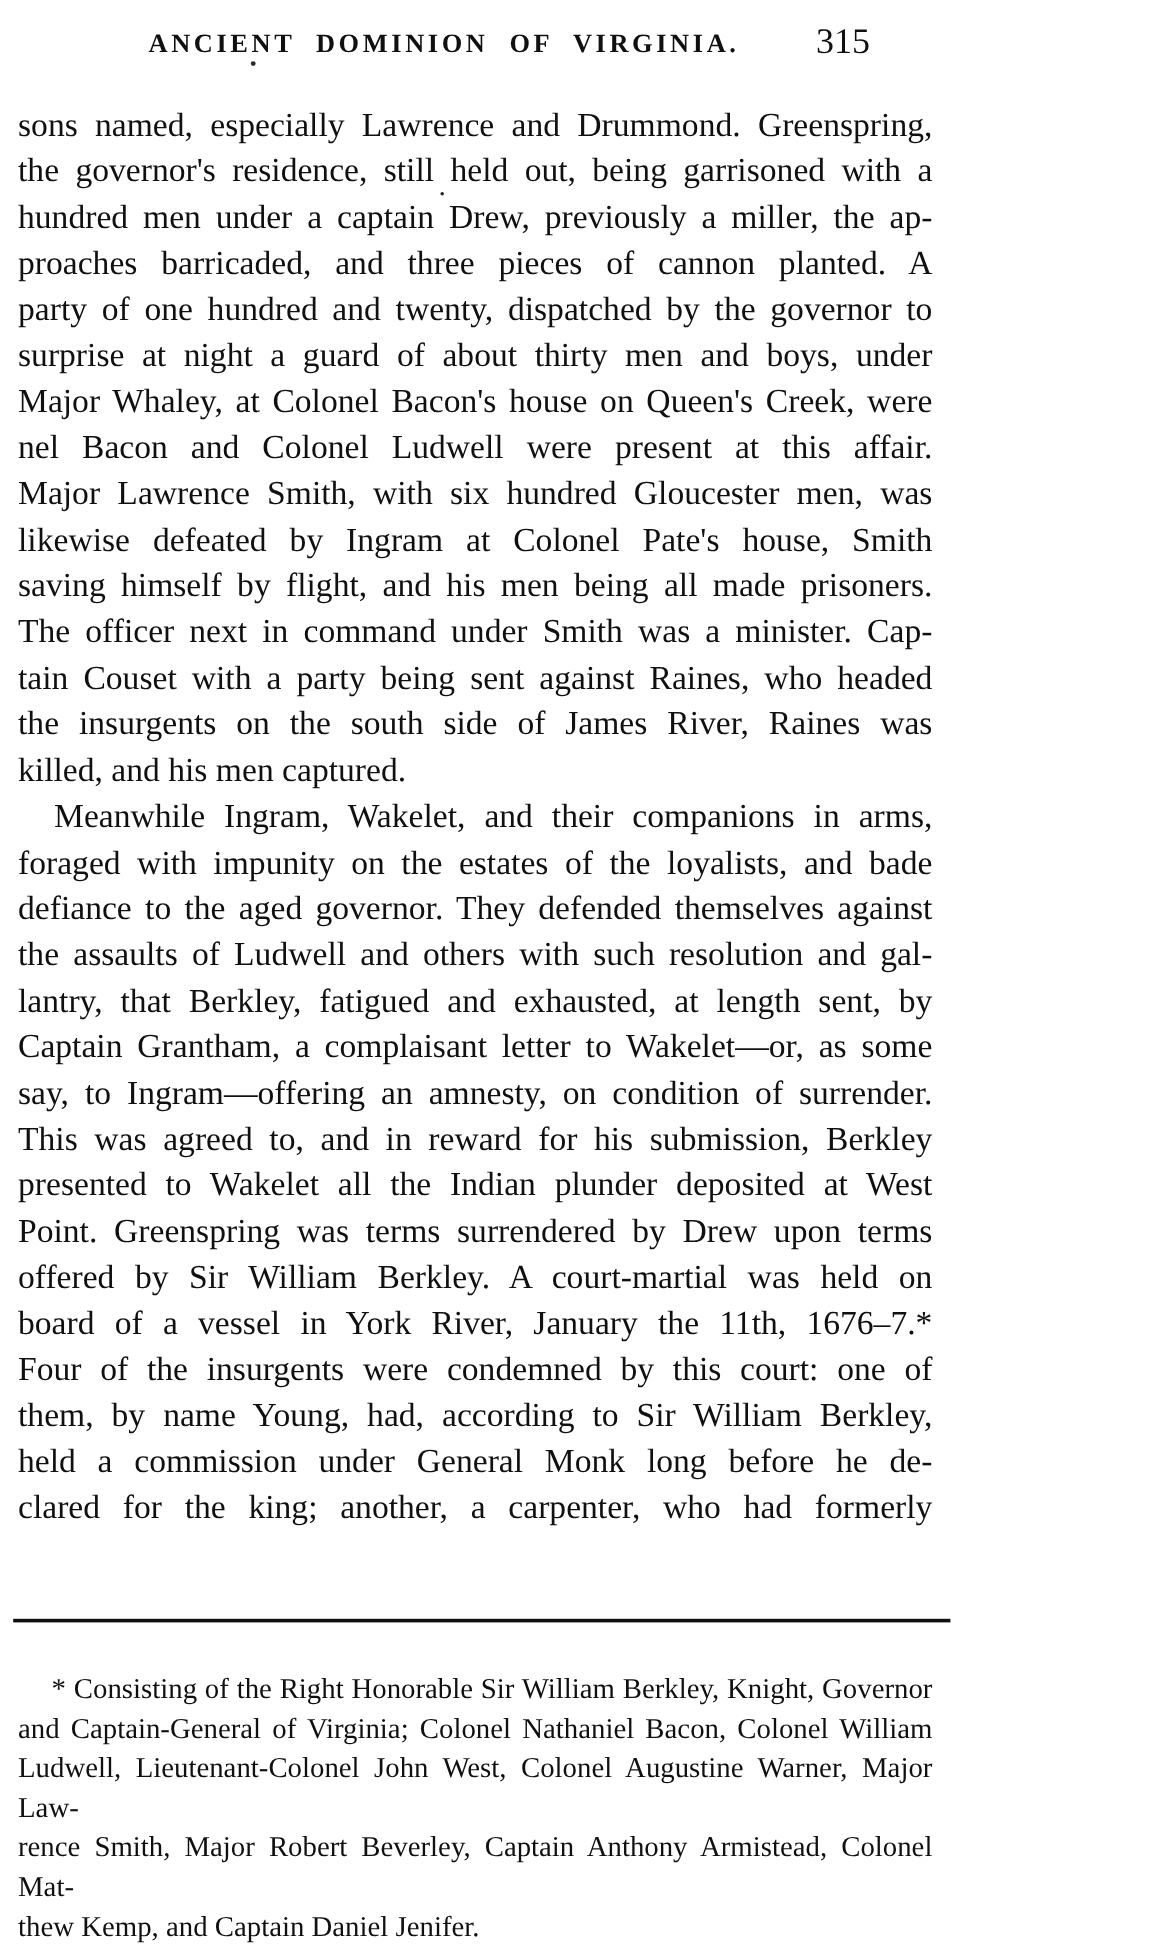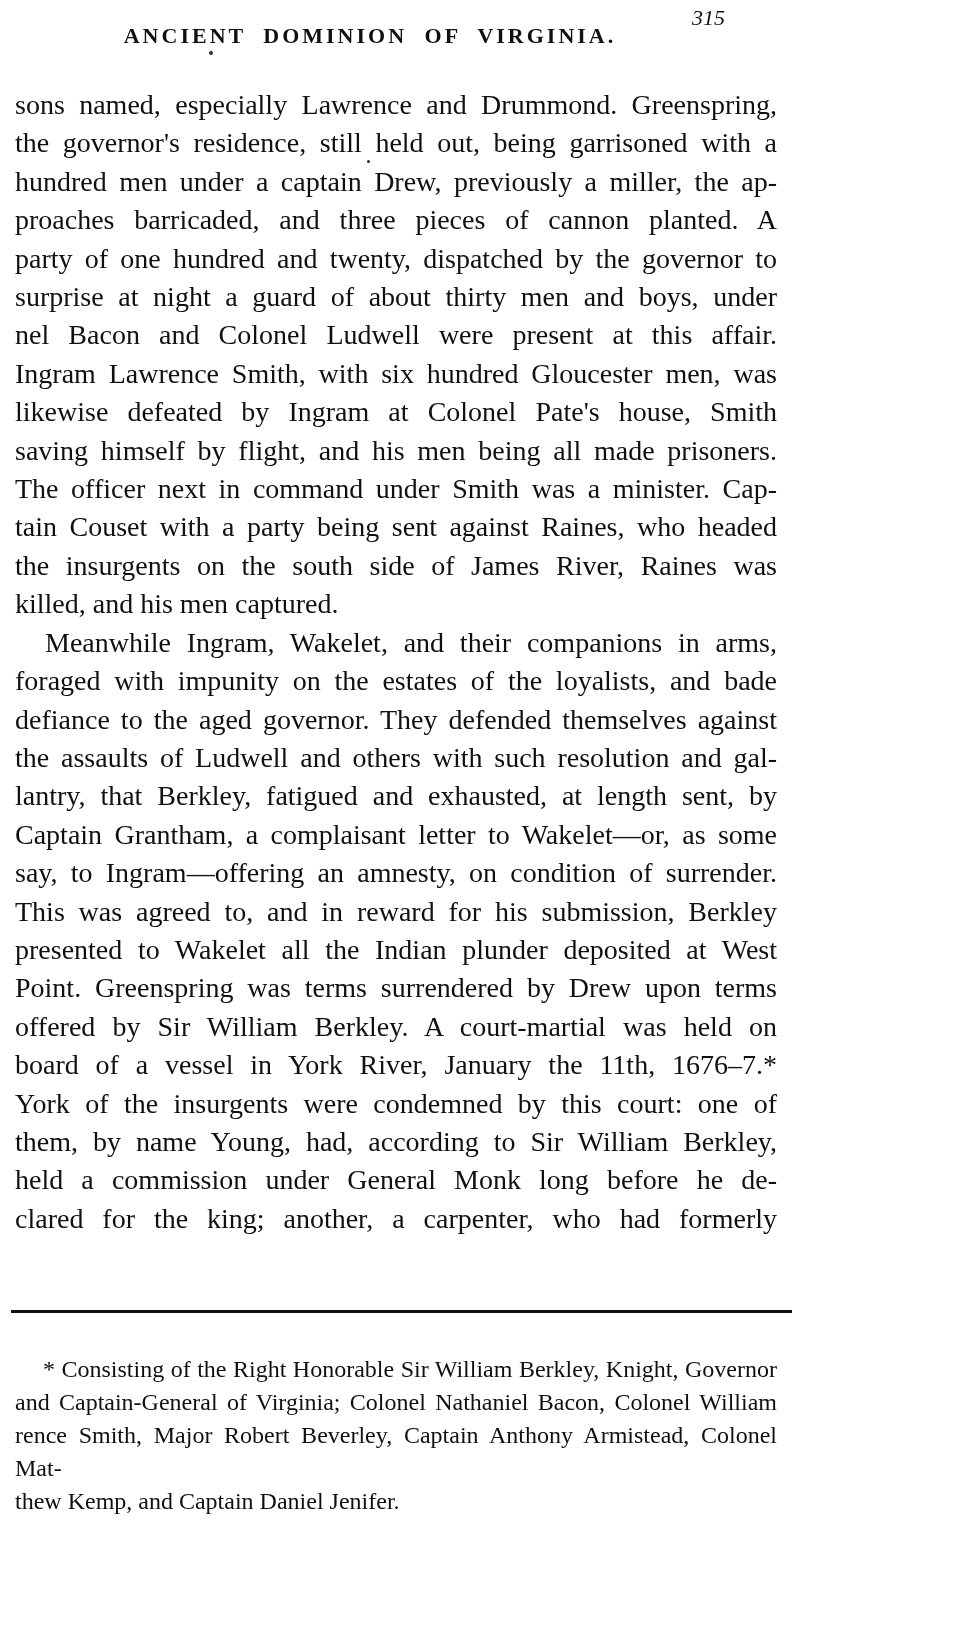--- a/index.html
+++ b/index.html
@@ -28,25 +28,24 @@
     left: -26px;
     text-align: center;
     font-size: 22px;
     font-weight: bold;
     letter-spacing: 3px;
     word-spacing: 9px;
     line-height: 24px;
   }
   .page-num {
     position: absolute;
-    top: 3px;
+    top: 20px;
     right: 67px;
-    font-size: 22px;
+    font-size: 30px;
     line-height: 30px;
-    font-style: italic;
   }
   
   .body-text {
     margin: 34px 15px 0 15px;
     font-family: Liberation Serif, serif;
   }
   .line {
     font-size: 28px;
     line-height: 38.4px;
     text-align: justify;
@@ -96,47 +95,49 @@
     <div class="page-num">315</div>
   </header>
 
   <main class="body-text" id="body-lines">
       <div class="line">sons named, especially Lawrence and Drummond.  Greenspring,</div>
       <div class="line">the governor's residence, still held out, being garrisoned with a</div>
       <div class="line">hundred men under a captain Drew, previously a miller, the ap-</div>
       <div class="line">proaches barricaded, and three pieces of cannon planted.  A</div>
       <div class="line">party of one hundred and twenty, dispatched by the governor to</div>
       <div class="line">surprise at night a guard of about thirty men and boys, under</div>
+      <div class="line">Major Whaley, at Colonel Bacon's house on Queen's Creek, were</div>
       <div class="line">nel Bacon and Colonel Ludwell were present at this affair.</div>
-      <div class="line">Ingram Lawrence Smith, with six hundred Gloucester men, was</div>
+      <div class="line">Major Lawrence Smith, with six hundred Gloucester men, was</div>
       <div class="line">likewise defeated by Ingram at Colonel Pate's house, Smith</div>
       <div class="line">saving himself by flight, and his men being all made prisoners.</div>
       <div class="line">The officer next in command under Smith was a minister.  Cap-</div>
       <div class="line">tain Couset with a party being sent against Raines, who headed</div>
       <div class="line">the insurgents on the south side of James River, Raines was</div>
       <div class="line no-just">killed, and his men captured.</div>
       <div class="line indent">Meanwhile Ingram, Wakelet, and their companions in arms,</div>
       <div class="line">foraged with impunity on the estates of the loyalists, and bade</div>
       <div class="line">defiance to the aged governor.  They defended themselves against</div>
       <div class="line">the assaults of Ludwell and others with such resolution and gal-</div>
       <div class="line">lantry, that Berkley, fatigued and exhausted, at length sent, by</div>
       <div class="line">Captain Grantham, a complaisant letter to Wakelet—or, as some</div>
       <div class="line">say, to Ingram—offering an amnesty, on condition of surrender.</div>
       <div class="line">This was agreed to, and in reward for his submission, Berkley</div>
       <div class="line">presented to Wakelet all the Indian plunder deposited at West</div>
       <div class="line">Point.  Greenspring was terms surrendered by Drew upon terms</div>
       <div class="line">offered by Sir William Berkley.  A court-martial was held on</div>
       <div class="line">board of a vessel in York River, January the 11th, 1676–7.*</div>
-      <div class="line">York of the insurgents were condemned by this court: one of</div>
+      <div class="line">Four of the insurgents were condemned by this court: one of</div>
       <div class="line">them, by name Young, had, according to Sir William Berkley,</div>
       <div class="line">held a commission under General Monk long before he de-</div>
       <div class="line">clared for the king; another, a carpenter, who had formerly</div>
     </main>
 
   <div class="footnote-rule"></div>
 
   <section class="footnote" id="footnote-lines">
       <div class="fline indent">* Consisting of the Right Honorable Sir William Berkley, Knight, Governor</div>
       <div class="fline">and Captain-General of Virginia; Colonel Nathaniel Bacon, Colonel William</div>
+      <div class="fline">Ludwell, Lieutenant-Colonel John West, Colonel Augustine Warner, Major Law-</div>
       <div class="fline">rence Smith, Major Robert Beverley, Captain Anthony Armistead, Colonel Mat-</div>
       <div class="fline no-just">thew Kemp, and Captain Daniel Jenifer.</div>
     </section>
 </div>
 
 </body></html>

